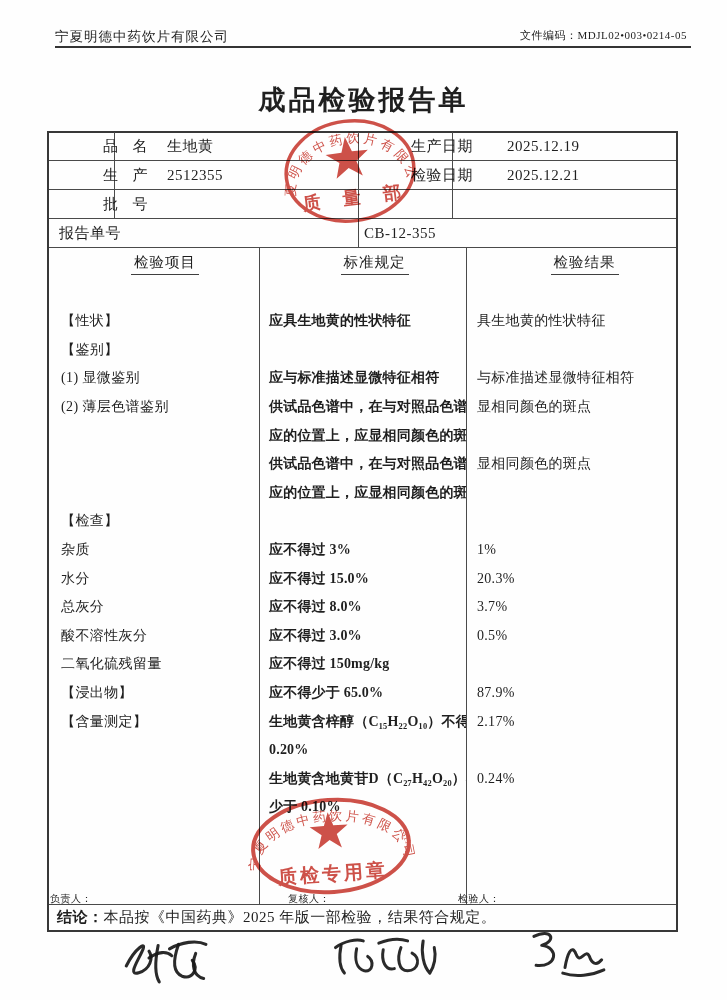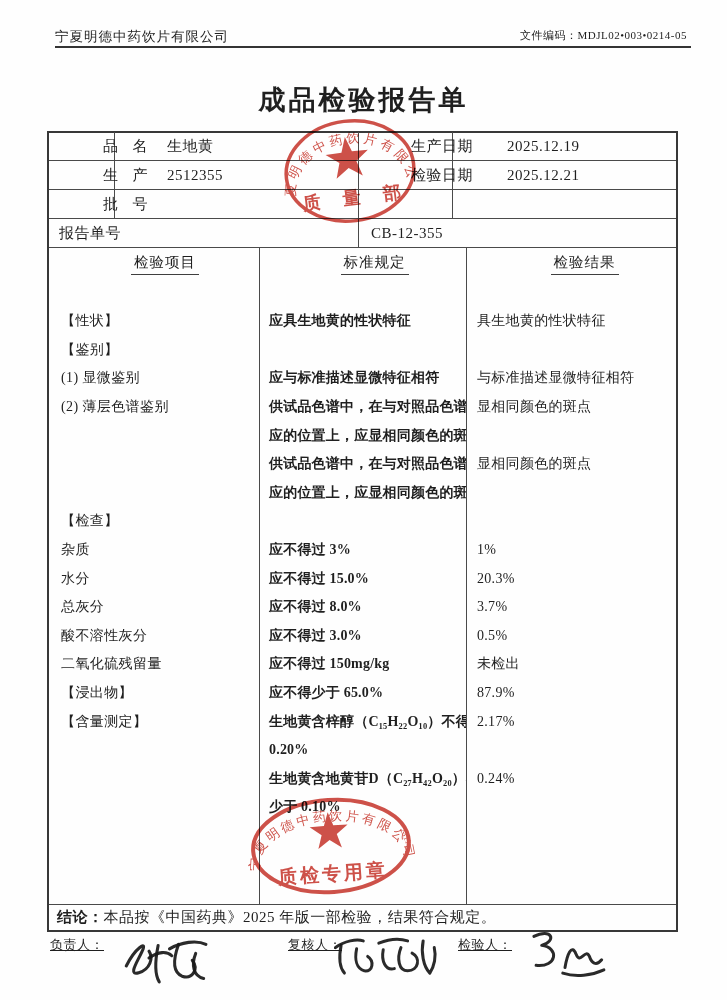--- a/index.html
+++ b/index.html
@@ -18,35 +18,35 @@
   .hl{height:1px;}
   .vl{width:1px;}
   
   .info-row{position:absolute;left:49px;width:629px;height:29px;line-height:29px;
             display:flex;font-size:15px;letter-spacing:.5px;}
   .ilabel{width:65px;padding:0 10px;box-sizing:border-box;text-align:justify;text-align-last:justify;margin-left:44px;}
   .ivalue{width:244px;padding-left:9px;box-sizing:border-box;}
   .dlabel{width:94px;padding-left:9px;box-sizing:border-box;}
   .dvalue{padding-left:11px;box-sizing:border-box;}
   .rlabel{width:311px;padding-left:10px;box-sizing:border-box;}
-  .rvalue{padding-left:11px;box-sizing:border-box;}
+  .rvalue{padding-left:4px;box-sizing:border-box;}
   
   .col-headers{position:absolute;left:47px;top:253px;width:632px;display:grid;
                grid-template-columns:212px 207px 213px;justify-items:center;font-size:14.5px;margin-left:12px;}
   .col-headers span{border-bottom:1px solid #3f3f3f;padding:0 3px 2px 3px;letter-spacing:1px;}
   .lines{position:absolute;left:47px;top:307px;width:632px;font-size:14px;}
   .tl{display:grid;grid-template-columns:212px 207px 213px;height:28.6px;align-items:center;}
   .tl .c1{padding-left:14px;letter-spacing:.4px;}
   .tl .c2{padding-left:10px;letter-spacing:.2px;white-space:nowrap;overflow:hidden;font-weight:bold;}
   .tl .c3{padding-left:11px;letter-spacing:.3px;}
   
   .conclusion{position:absolute;left:49px;top:904px;width:627px;height:27px;line-height:27px;
               font-size:15px;padding-left:8px;box-sizing:border-box;letter-spacing:.5px;}
   .conclusion b{font-weight:bold;}
-  .signer{position:absolute;top:936px;font-size:13px;letter-spacing:.5px;text-decoration:underline;}
+  .signer{position:absolute;top:892px;font-size:10px;letter-spacing:.5px;}
   .sig{position:absolute;}
   .sig path{fill:none;stroke:#181818;stroke-width:2.7;stroke-linecap:round;stroke-linejoin:round;opacity:.92;}
   
   .stamp{position:absolute;mix-blend-mode:multiply;opacity:.88;}
   .stamp text{font-family:"Liberation Serif","DejaVu Serif",serif;}
 </style>
 </head>
 <body>
 
 <div class="page">
@@ -150,21 +150,20 @@
         <span class="c3">3.7%</span>
       </div>
     <div class="tl">
         <span class="c1">酸不溶性灰分</span>
         <span class="c2">应不得过 3.0%</span>
         <span class="c3">0.5%</span>
       </div>
     <div class="tl">
         <span class="c1">二氧化硫残留量</span>
         <span class="c2">应不得过 150mg/kg</span>
-        <span class="c3">未检出</span>
       </div>
     <div class="tl">
         <span class="c1">【浸出物】</span>
         <span class="c2">应不得少于 65.0%</span>
         <span class="c3">87.9%</span>
       </div>
     <div class="tl">
         <span class="c1">【含量测定】</span>
         <span class="c2">生地黄含梓醇（C₁₅H₂₂O₁₀）不得少于</span>
         <span class="c3">2.17%</span>

